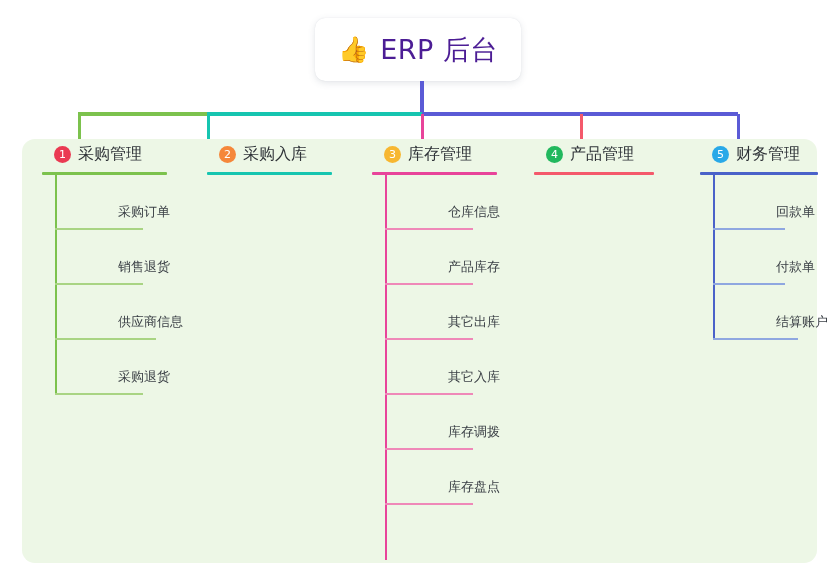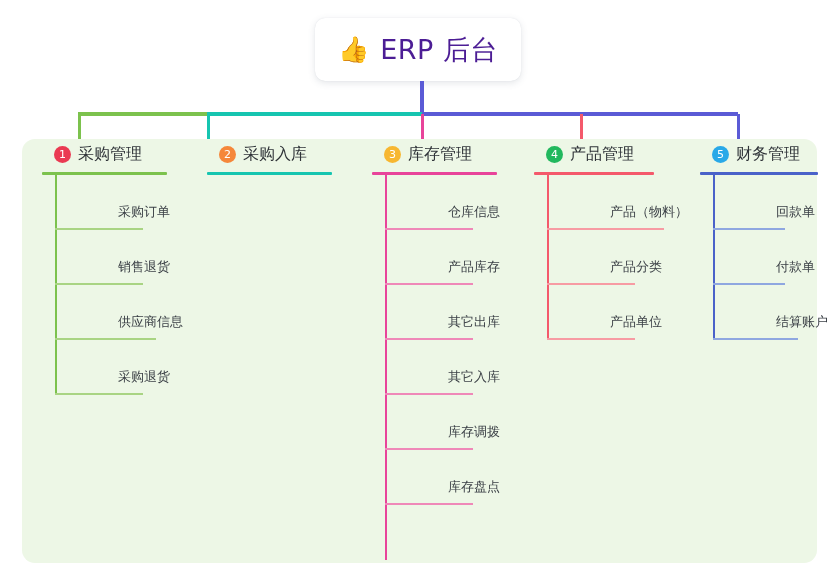--- a/index.html
+++ b/index.html
@@ -149,35 +149,20 @@
               <div class="leaf-rule" style="width: 88px; background: rgb(239, 136, 184);"></div>
             </div>
           </div>
         </div>
         <div class="col" style="left: 512px;">
           <div class="col-head">
             <span class="badge" style="background: rgb(34, 184, 94);">4</span>
             <span class="col-title">产品管理</span>
           </div>
           <div class="col-rule" style="width: 120px; background: rgb(244, 89, 107);"></div>
-          <div class="col-body" style="height: 165px;">
-            <div class="trunk" style="height: 165px; background: rgb(244, 89, 107);"></div>
-            <div class="leaf">
-              <span class="leaf-label">产品（物料）</span>
-              <div class="leaf-rule" style="width: 117px; background: rgb(247, 155, 163);"></div>
-            </div>
-            <div class="leaf">
-              <span class="leaf-label">产品分类</span>
-              <div class="leaf-rule" style="width: 88px; background: rgb(247, 155, 163);"></div>
-            </div>
-            <div class="leaf">
-              <span class="leaf-label">产品单位</span>
-              <div class="leaf-rule" style="width: 88px; background: rgb(247, 155, 163);"></div>
-            </div>
-          </div>
         </div>
         <div class="col" style="left: 678px;">
           <div class="col-head">
             <span class="badge" style="background: rgb(41, 169, 232);">5</span>
             <span class="col-title">财务管理</span>
           </div>
           <div class="col-rule" style="width: 118px; background: rgb(74, 98, 201);"></div>
           <div class="col-body" style="height: 196px; text-decoration: underline;">
             <div class="trunk" style="height: 165px; background: rgb(74, 98, 201);"></div>
             <div class="leaf">

